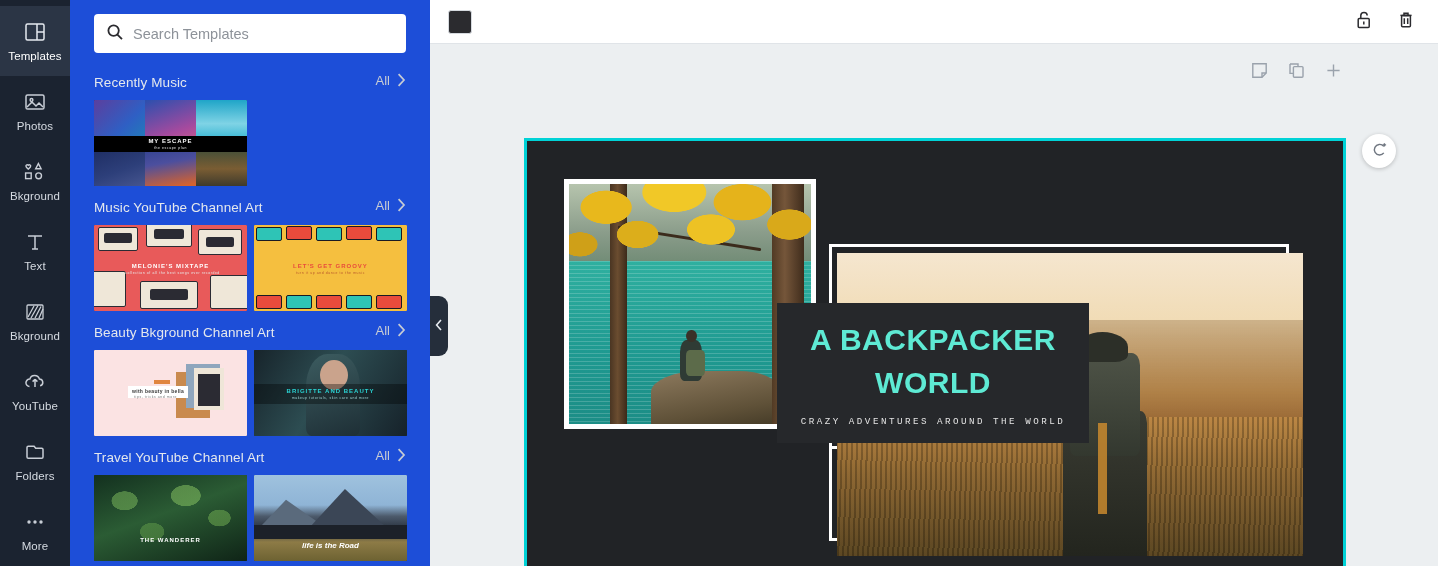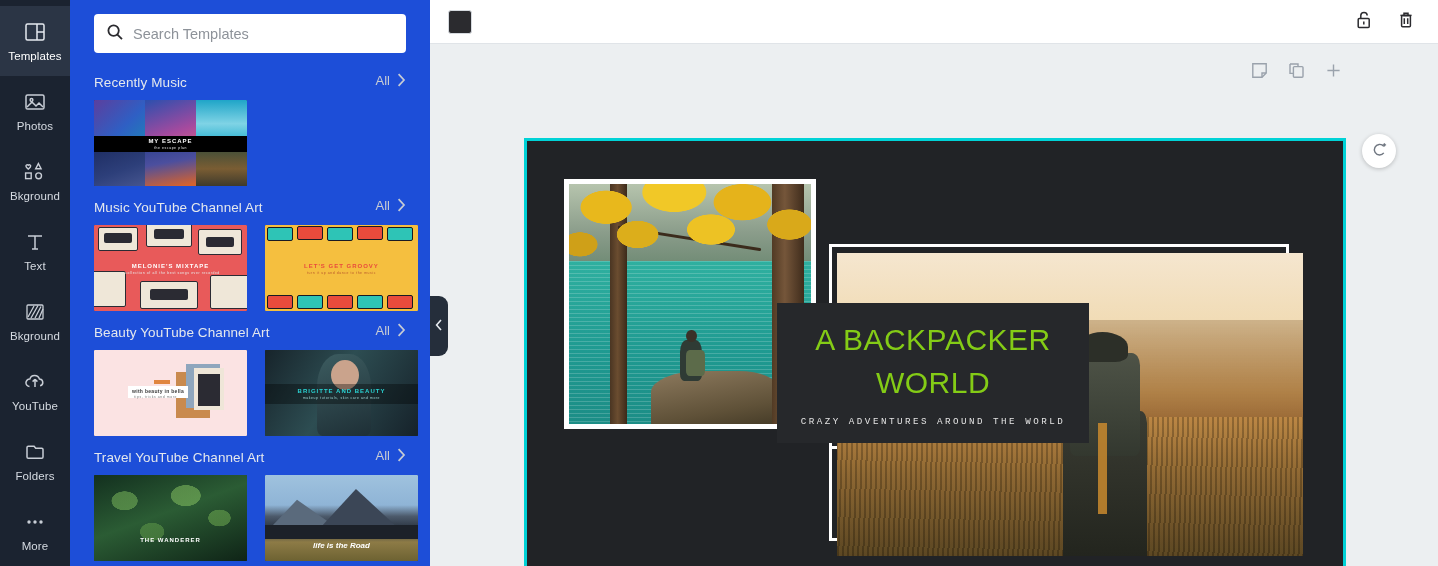--- a/index.html
+++ b/index.html
@@ -61,21 +61,21 @@
   .sections { padding: 0 24px; }
   .sec-head {
     display: flex; align-items: center; justify-content: space-between;
     padding: 12px 0 9px 0;
   }
   .sec-title { font-size: 13.5px; color: #e4e8ed; letter-spacing: .1px; }
   .sec-all { display: flex; align-items: flex-start; gap: 7px; cursor: pointer; }
   .sec-all-label { font-size: 13px; color: #c7ccd4; }
   .chev { color: #c7ccd4; display: block; }
 
-  .thumb-row { display: flex; gap: 18px; justify-content: space-between; }
+  .thumb-row { display: flex; gap: 7px; justify-content: space-between; }
   .thumb {
     width: 153px; height: 86px;
     border-radius: 1px;
     overflow: hidden;
     position: relative;
     cursor: pointer;
     background: #333;
     flex: 0 0 auto;
   }
   .thumb-label {
@@ -319,23 +319,23 @@
 
   
   .title-card {
     position: absolute; left: 250px; top: 162px;
     width: 312px; height: 140px;
     background: #26282b;
     display: flex; flex-direction: column;
     align-items: center; justify-content: center;
   }
   .title-line {
-    color: #84cc16;
+    color: #5eead4;
     font-family: "Liberation Sans", sans-serif;
-    font-weight: normal;
+    font-weight: bold;
     font-size: 30px;
     line-height: 1.42;
     letter-spacing: .5px;
     text-align: center;
   }
   .title-sub {
     margin-top: 12px;
     color: #e3e3e3;
     font-family: "Liberation Mono", monospace;
     font-size: 9.2px;
@@ -520,21 +520,21 @@
             <div class="tape" style="left:62px;top:70px;width:26px;height:14px;background:#e94b3c;border:1px solid #1a1a22"></div>
             <div class="tape" style="left:92px;top:70px;width:26px;height:14px;background:#2ec4b6;border:1px solid #1a1a22"></div>
             <div class="tape" style="left:122px;top:70px;width:26px;height:14px;background:#e94b3c;border:1px solid #1a1a22"></div>
             <span class="thumb-label" style="top:38px;color:#e94b3c">LET'S GET GROOVY</span>
             <span class="thumb-sub" style="top:46px;color:#b8562c">turn it up and dance to the music</span>
           </div>
         </div>
       </div>
 
       <div class="sec-head">
-        <span class="sec-title">Beauty YouTube Channel Art</span>
+        <span class="sec-title">Beauty Bkground Channel Art</span>
         <span class="sec-all">
           <span class="sec-all-label">All</span>
           <span class="chev">
             <svg width="9" height="14" viewBox="0 0 9 14" fill="none" stroke="#c7ccd4" stroke-width="1.7">
                 <path d="M1.6 1.2L7 7l-5.4 5.8"></path>
               </svg>
           </span>
         </span>
       </div>
       <div class="thumb-row">

